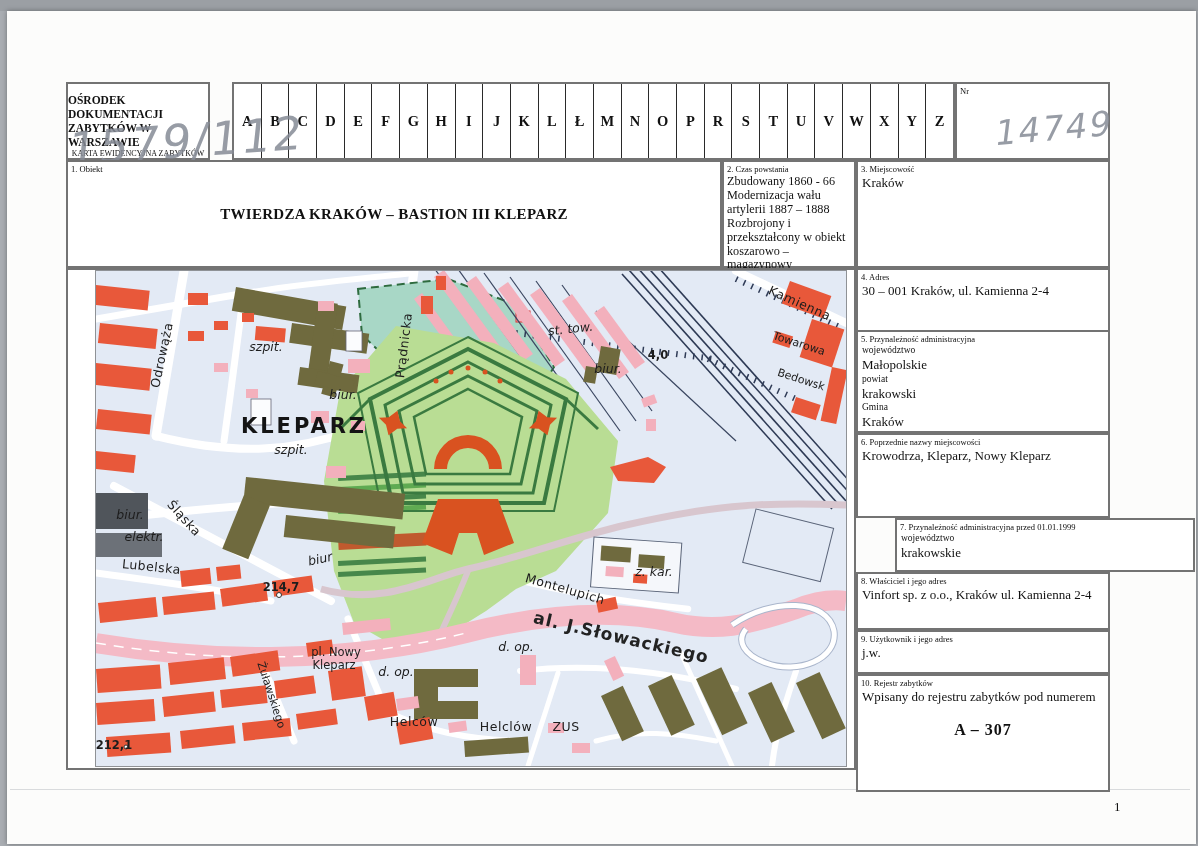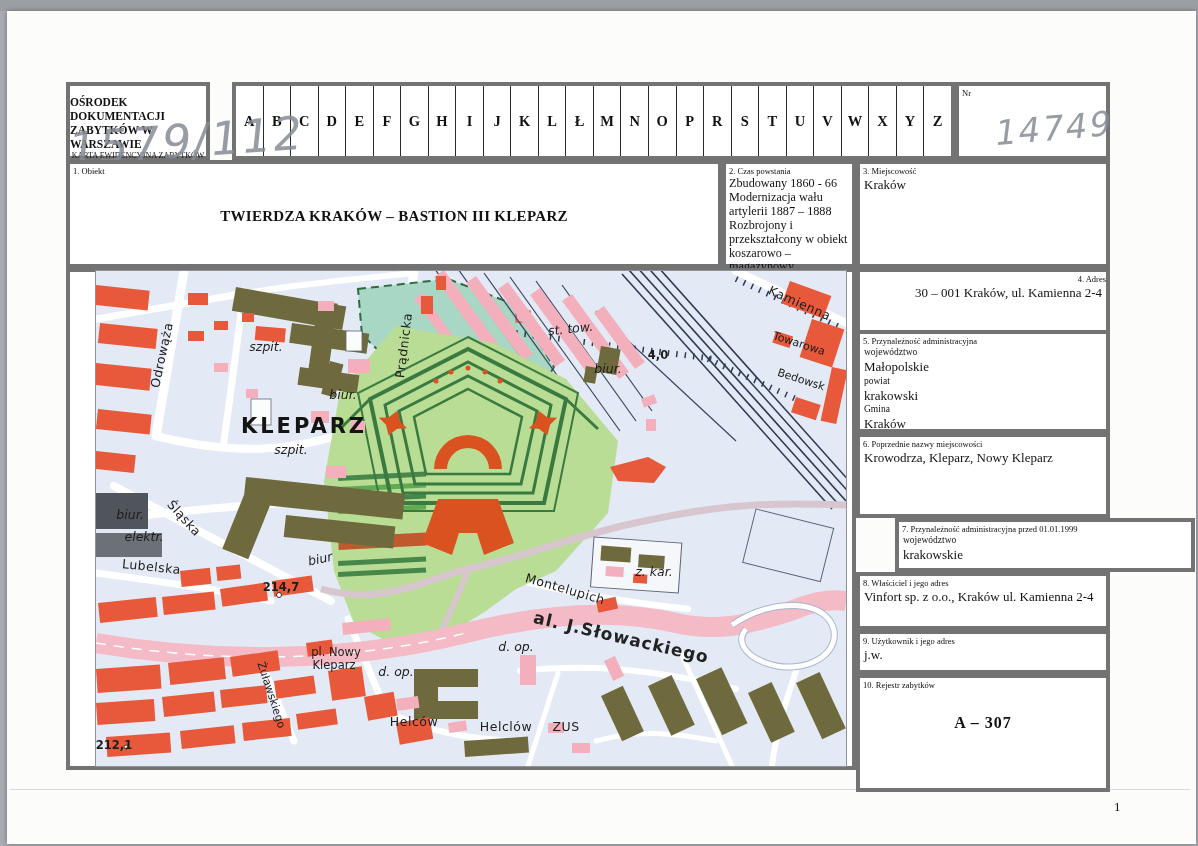--- a/index.html
+++ b/index.html
@@ -1,39 +1,39 @@
 <!DOCTYPE html>
 <html><head>
 <meta charset="utf-8">
 <style>
   html,body{margin:0;padding:0;}
   body{width:1198px;height:846px;position:relative;overflow:hidden;
        background:#a9adb2;font-family:"Liberation Serif",serif;color:#111;}
   .page{position:absolute;left:7px;top:11px;width:1189px;height:833px;
         background:#fcfcfb;box-shadow:0 0 5px rgba(0,0,0,.35);}
   .scan-edge-top{position:absolute;left:0;top:0;width:1198px;height:11px;background:#9b9fa4;}
-  .cell{position:absolute;border:4px solid #737373;box-sizing:border-box;background:#fff;}
+  .cell{position:absolute;border:2px solid #737373;box-sizing:border-box;background:#fff;}
   .lbl{font-size:8.5px;line-height:10px;padding:2px 0 0 3px;color:#0d0d0d;}
   .val{font-size:13px;line-height:15.5px;padding:1px 4px 0 4px;}
   .sub{font-size:9.5px;line-height:11px;padding:1px 4px 0 4px;}
   .org{display:flex;flex-direction:column;align-items:center;padding-top:9px;}
   .org .l1{font-weight:bold;font-size:11.5px;line-height:14px;}
   .org .l2{font-size:8px;line-height:10px;}
   .letters{display:flex;}
   .letter{flex:1;border-left:1px solid #2a2a2a;display:flex;align-items:center;
           justify-content:center;font-weight:bold;font-size:14.5px;}
   .letter:first-child{border-left:none;}
   .title-wrap{display:flex;align-items:center;justify-content:center;height:80px;
           font-weight:bold;font-size:15px;letter-spacing:.3px;}
   .pre{white-space:pre-line;}
   .hw{position:absolute;font-family:"DejaVu Sans",sans-serif;color:#868b96;opacity:.85;
       letter-spacing:2px;font-weight:normal;}
   #hw-ref{left:68px;top:114px;font-size:46px;transform:rotate(-4deg) skewX(-10deg);}
   #hw-nr{left:995px;top:108px;font-size:34px;transform:rotate(-5deg) skewX(-12deg);}
-  .center-bold{text-align:center;font-weight:bold;font-size:16px;letter-spacing:1px;margin-top:24px;}
+  .center-bold{text-align:center;font-weight:bold;font-size:16px;letter-spacing:1px;margin-top:16px;}
   #page-num{position:absolute;left:1114px;top:799px;font-size:13px;}
   #map-wrap{position:absolute;left:95px;top:270px;width:750px;height:495px;
             border:1px solid #8f9296;box-sizing:content-box;background:#e3eaf5;}
   svg{display:block;overflow:hidden;}
   .bottom-faint{position:absolute;left:10px;top:789px;width:1180px;height:1px;background:#d9dbdd;}
   
   .street{stroke:#ffffff;fill:none;stroke-linecap:round;}
   .rail{stroke:#2e3a55;stroke-width:1.6;fill:none;}
   .railthin{stroke:#3a4660;stroke-width:1.2;fill:none;}
   .tick{stroke:#2e3a55;stroke-width:6;fill:none;stroke-dasharray:1.5 7;}
@@ -350,21 +350,21 @@
         <text x="420" y="380" class="ml ml-abbr" text-anchor="middle">d. op.</text>
         <text x="172" y="425" class="ml ml-streetsm" text-anchor="middle" transform="rotate(72 172 425)">Żuławskiego</text>
         <text x="318" y="455" class="ml ml-street" text-anchor="middle">Helców</text>
         <text x="410" y="460" class="ml ml-street" text-anchor="middle">Helclów</text>
         <text x="470" y="460" class="ml ml-street" text-anchor="middle">ZUS</text>
         <text x="18" y="478" class="ml ml-num" text-anchor="middle">212,1</text>
       </g>
 </svg>
 </div>
 
-<div class="cell" style="left:856px;top:268px;width:254px;height:66px;text-align:right;">
+<div class="cell" style="left:856px;top:268px;width:254px;height:66px;">
   <div class="lbl">4. Adres</div>
   <div class="val">30 – 001 Kraków, ul. Kamienna 2-4</div>
 </div>
 <div class="cell" style="left:856px;top:330px;width:254px;height:103px;">
   <div class="lbl">5. Przynależność administracyjna</div>
   <div class="sub">województwo</div>
   <div class="val">Małopolskie</div>
   <div class="sub">powiat</div>
   <div class="val">krakowski</div>
   <div class="sub">Gmina</div>
@@ -382,16 +382,17 @@
 <div class="cell" style="left:856px;top:572px;width:254px;height:58px;">
   <div class="lbl">8. Właściciel i jego adres</div>
   <div class="val">Vinfort sp. z o.o., Kraków ul. Kamienna 2-4</div>
 </div>
 <div class="cell" style="left:856px;top:630px;width:254px;height:44px;">
   <div class="lbl">9. Użytkownik i jego adres</div>
   <div class="val">j.w.</div>
 </div>
 <div class="cell" style="left:856px;top:674px;width:254px;height:118px;">
   <div class="lbl">10. Rejestr zabytków</div>
+  <div class="val">Wpisany do rejestru zabytków pod numerem</div>
   <div class="center-bold">A – 307</div>
 </div>
 
 <div id="page-num">1</div>
 
 </body></html>

